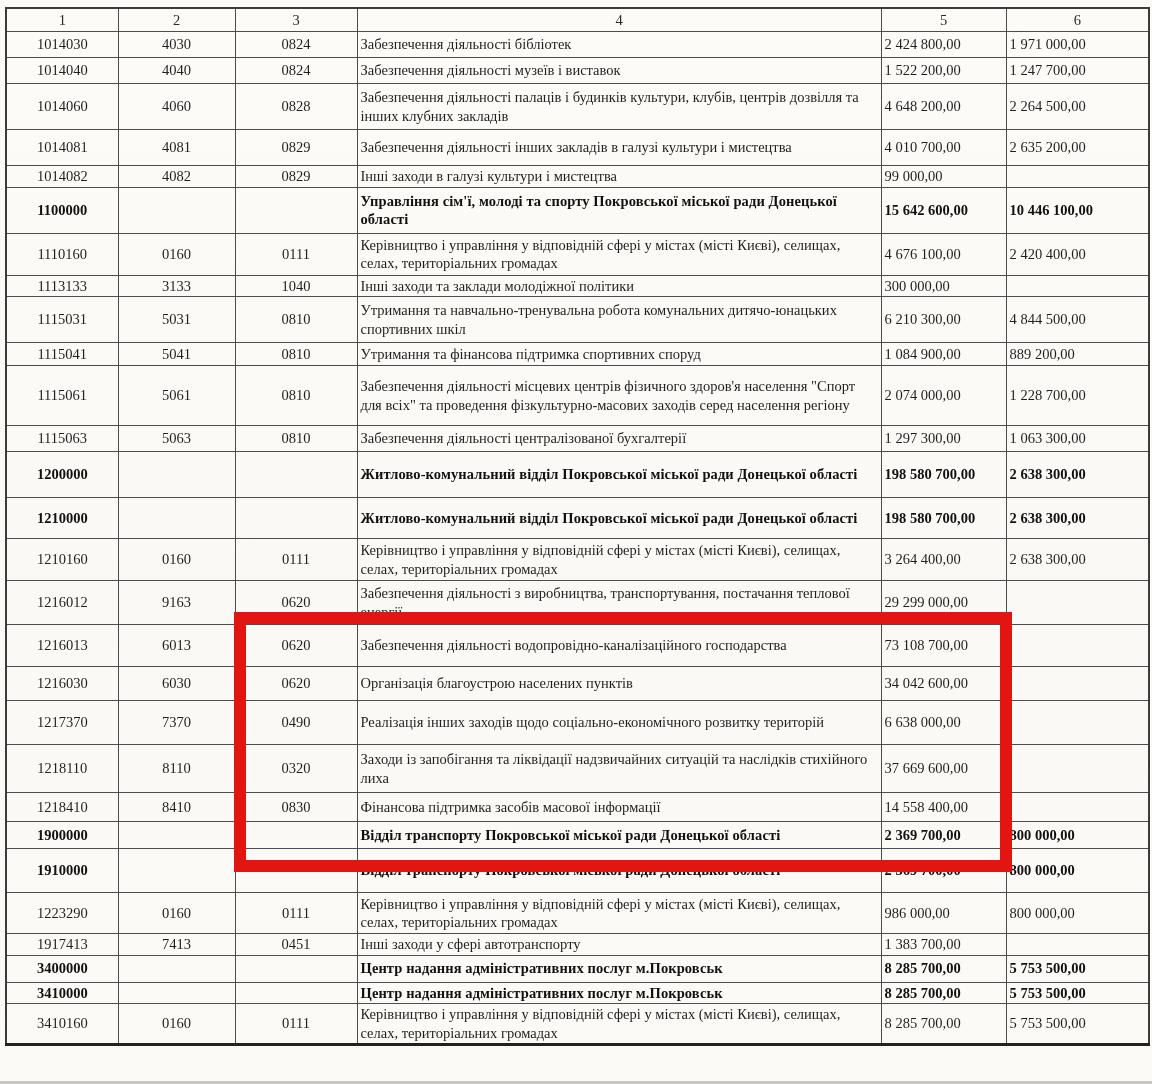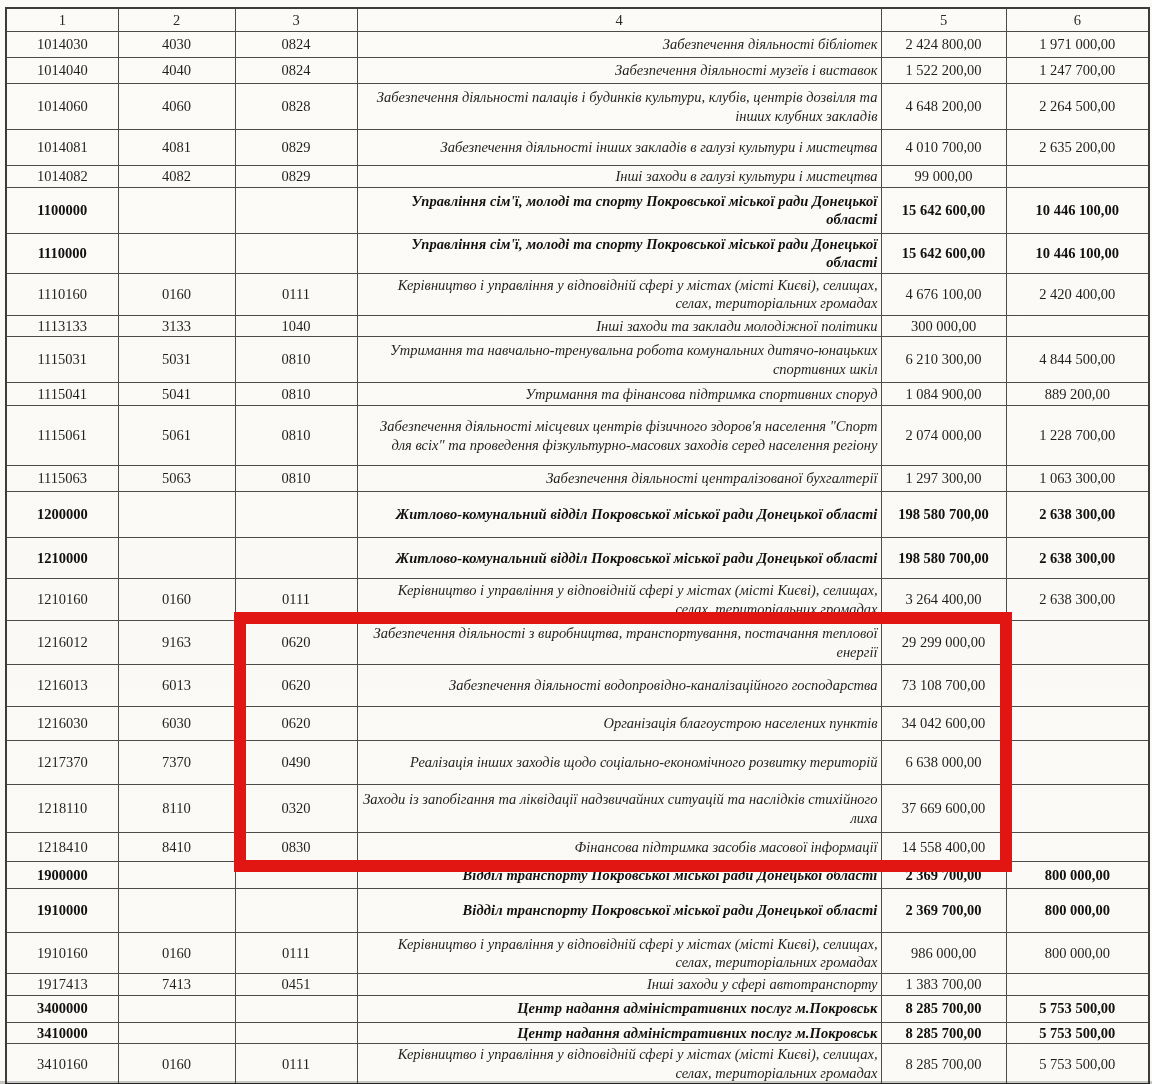--- a/index.html
+++ b/index.html
@@ -34,22 +34,22 @@
   thead th {
     font-weight: normal;
     font-size: 13.5px;
     text-align: center;
     height: 20px;
     padding: 0;
     border-bottom: 2px solid #3a3a3a;
     color: #2a2a2a;
   }
   td.col1, td.col2, td.col3 { text-align: center; white-space: nowrap; }
-  td.col4 { text-align: right; padding-left: 6px; padding-right: 4px; font-style: italic; }
-  td.col5, td.col6 { text-align: center; padding-right: 5px; white-space: nowrap; }
+  td.col4 { text-align: left; padding-left: 6px; padding-right: 4px; }
+  td.col5, td.col6 { text-align: left; padding-right: 5px; white-space: nowrap; }
   tr.group td { font-weight: bold; color: #111; }
   tr.group td.col4 { letter-spacing: 0.1px; }
   .red-box {
     position: absolute;
     border-style: solid;
     border-width: 12px;
     pointer-events: none;
     z-index: 6;
   }
   .bottom-line {
@@ -126,28 +126,20 @@
           <td class="col6"></td>
         </tr>
         <tr class="group" style="height: 46px;">
           <td class="col1">1100000</td>
           <td class="col2"></td>
           <td class="col3"></td>
           <td class="col4">Управління сім'ї, молоді та спорту Покровської міської ради Донецької області</td>
           <td class="col5">15 642 600,00</td>
           <td class="col6">10 446 100,00</td>
         </tr>
-        <tr class="group" style="height: 40px;">
-          <td class="col1">1110000</td>
-          <td class="col2"></td>
-          <td class="col3"></td>
-          <td class="col4">Управління сім'ї, молоді та спорту Покровської міської ради Донецької області</td>
-          <td class="col5">15 642 600,00</td>
-          <td class="col6">10 446 100,00</td>
-        </tr>
         <tr style="height: 42px;">
           <td class="col1">1110160</td>
           <td class="col2">0160</td>
           <td class="col3">0111</td>
           <td class="col4">Керівництво і управління у відповідній сфері у містах (місті Києві), селищах, селах, територіальних громадах</td>
           <td class="col5">4 676 100,00</td>
           <td class="col6">2 420 400,00</td>
         </tr>
         <tr style="height: 21px; padding-left: 17px;">
           <td class="col1">1113133</td>
@@ -271,21 +263,21 @@
         </tr>
         <tr class="group" style="height: 44px;">
           <td class="col1">1910000</td>
           <td class="col2"></td>
           <td class="col3"></td>
           <td class="col4">Відділ транспорту Покровської міської ради Донецької області</td>
           <td class="col5">2 369 700,00</td>
           <td class="col6">800 000,00</td>
         </tr>
         <tr style="height: 41px;">
-          <td class="col1">1910160</td>
+          <td class="col1">1223290</td>
           <td class="col2">0160</td>
           <td class="col3">0111</td>
           <td class="col4">Керівництво і управління у відповідній сфері у містах (місті Києві), селищах, селах, територіальних громадах</td>
           <td class="col5">986 000,00</td>
           <td class="col6">800 000,00</td>
         </tr>
         <tr style="height: 20px; padding-left: 46px;">
           <td class="col1">1917413</td>
           <td class="col2">7413</td>
           <td class="col3">0451</td>

